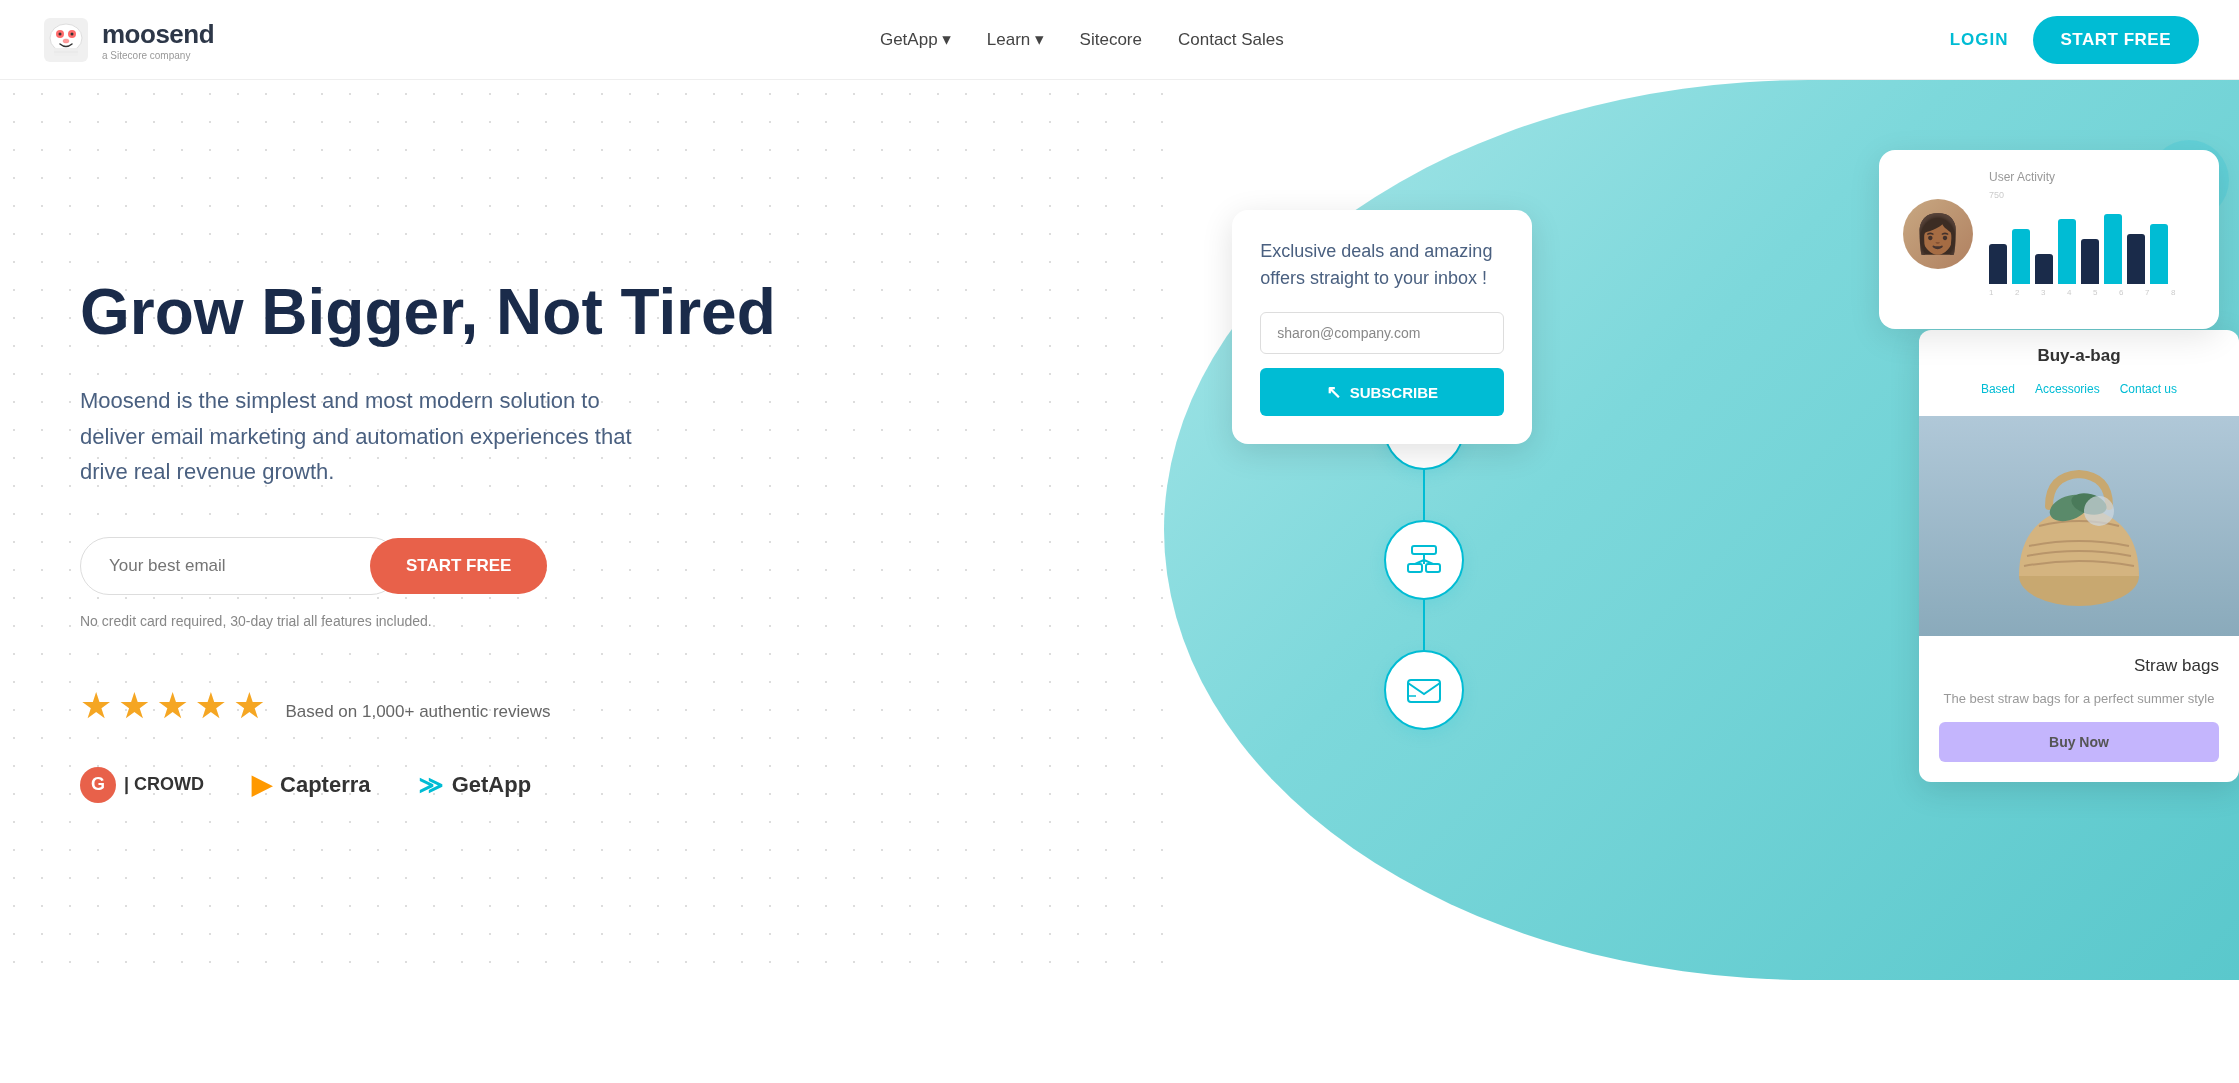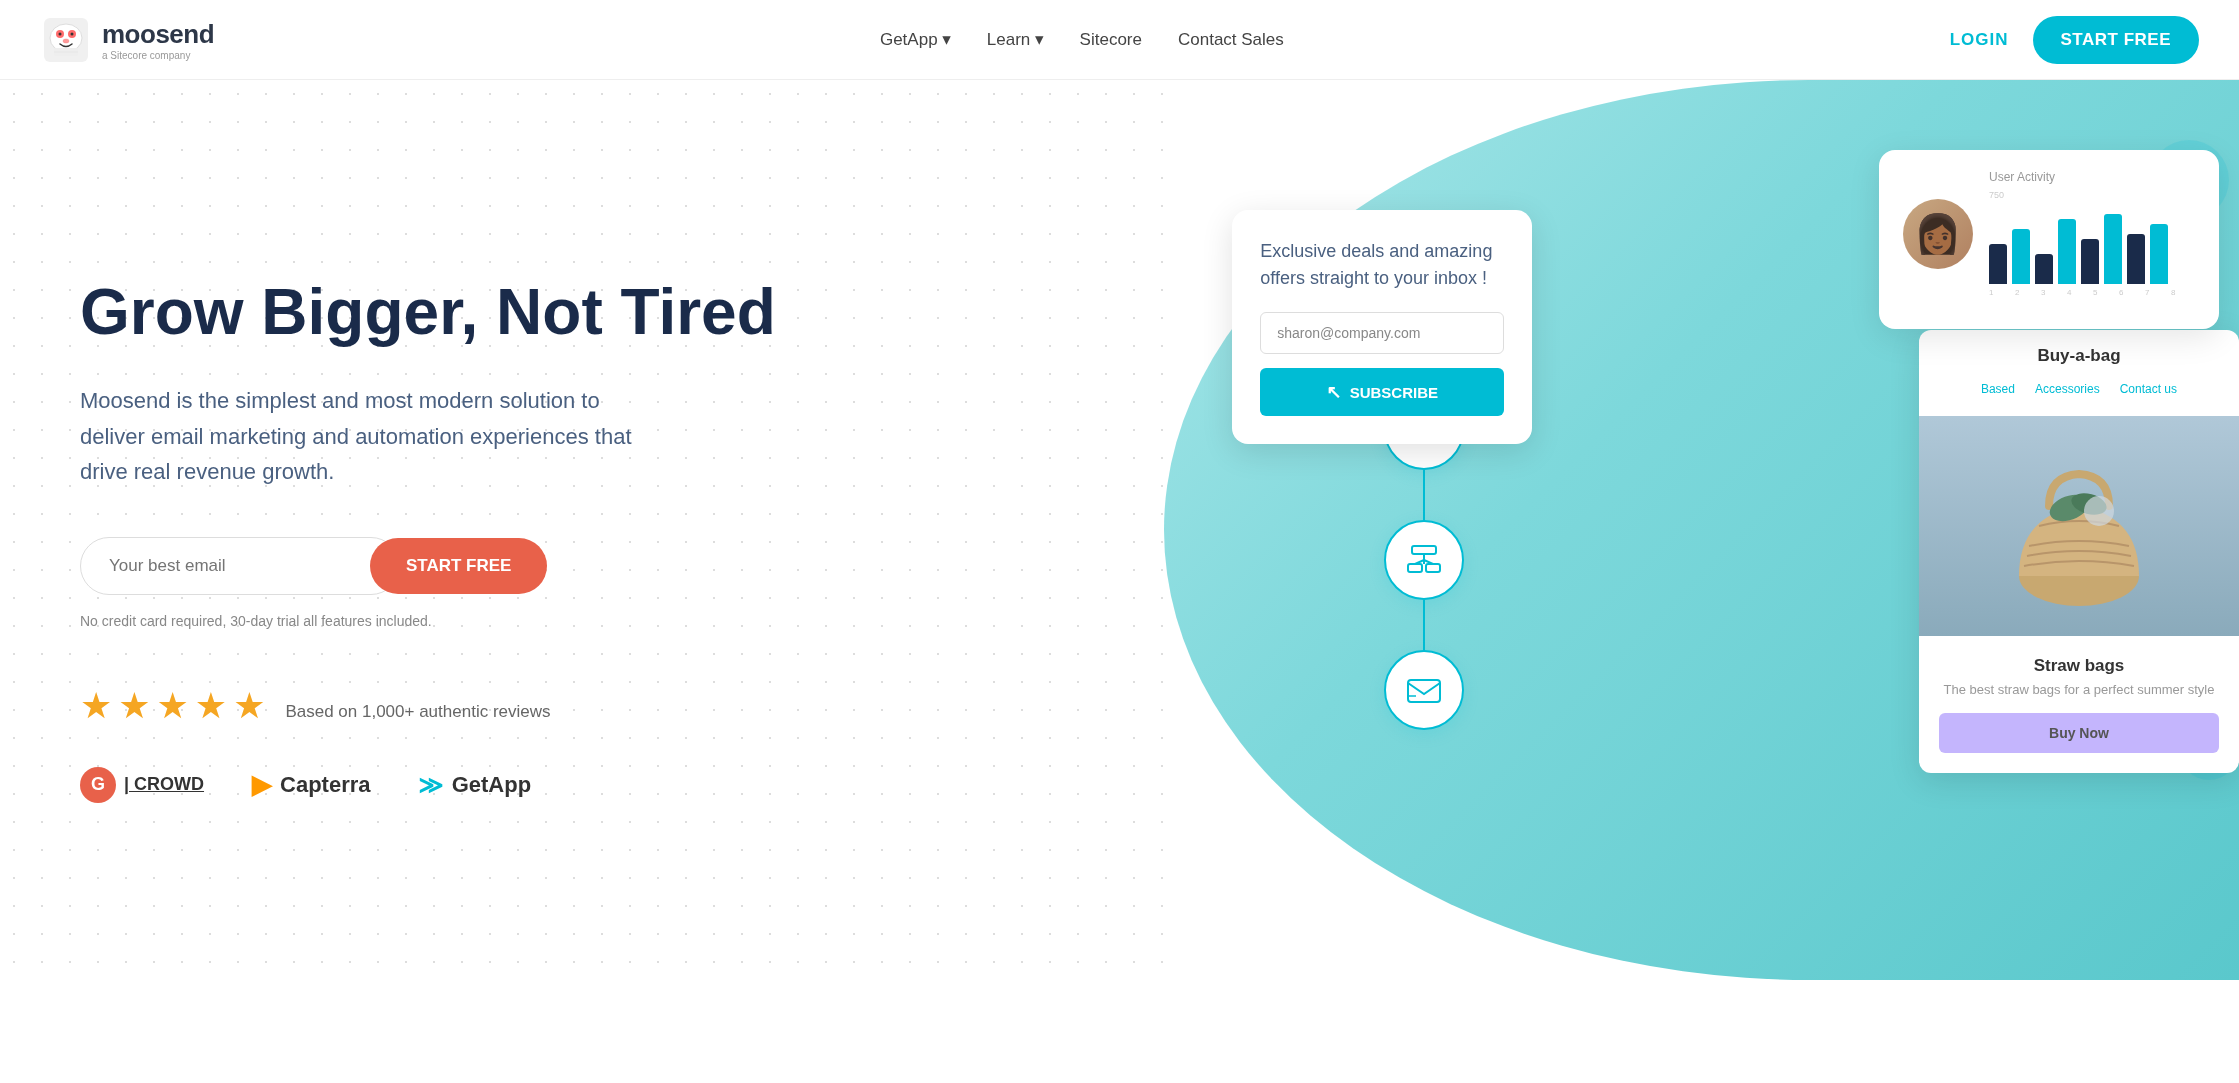--- a/index.html
+++ b/index.html
@@ -147,21 +147,21 @@
     .card-shop-brand { font-size: 17px; font-weight: 700; color: #333; text-align: center; margin-bottom: 16px; }
     .card-shop-nav { display: flex; gap: 20px; justify-content: center; margin-bottom: 12px; }
     .card-shop-nav-item { font-size: 12px; color: #00bcd4; cursor: pointer; }
     .card-shop-img {
       width: 100%; height: 220px;
       background: linear-gradient(180deg, #b0c8d8 0%, #8aaabb 100%);
       display: flex; align-items: center; justify-content: center;
       font-size: 80px;
     }
     .card-shop-body { padding: 20px; }
-    .card-shop-product { font-size: 17px; font-weight: 700; color: #333; text-align: center; margin-bottom: 6px; }
+    .card-shop-product { font-size: 17px; font-weight: 400; color: #333; text-align: right; margin-bottom: 15px; }
     .card-shop-desc { font-size: 13px; color: #999; text-align: center; margin-bottom: 16px; }
     .card-buy-btn {
       background: #c4b5fd; color: #555; border: none; border-radius: 6px;
       padding: 12px 0; font-size: 14px; font-weight: 600; width: 100%; cursor: pointer;
       display: block; text-align: center;
     }
 
     
     .flow-container {
       position: absolute; left: 220px; top: 260px; z-index: 3;
@@ -249,21 +249,21 @@
         <span class="star">★</span>
         <span class="star">★</span>
         <span class="star">★</span>
       </div>
       <span class="review-text">Based on 1,000+ authentic reviews</span>
     </div>
 
     <div class="badges">
       <div class="badge">
         <div class="g2-icon">G</div>
-        <span style="font-size:18px;font-weight:800;color:#333;text-decoration:underline;">| CROWD</span>
+        <span style="font-size:18px;font-weight:800;color:#333;">| CROWD</span>
       </div>
       <div class="badge">
         <span style="font-size:26px;color:#ff9900;font-weight:900;">▶</span>
         <span style="font-size:22px;font-weight:700;color:#333;">Capterra</span>
       </div>
       <div class="badge">
         <span style="font-size:24px;color:#00bcd4;font-weight:900;">≫</span>
         <span style="font-size:22px;font-weight:700;color:#333;">GetApp</span>
       </div>
     </div>

